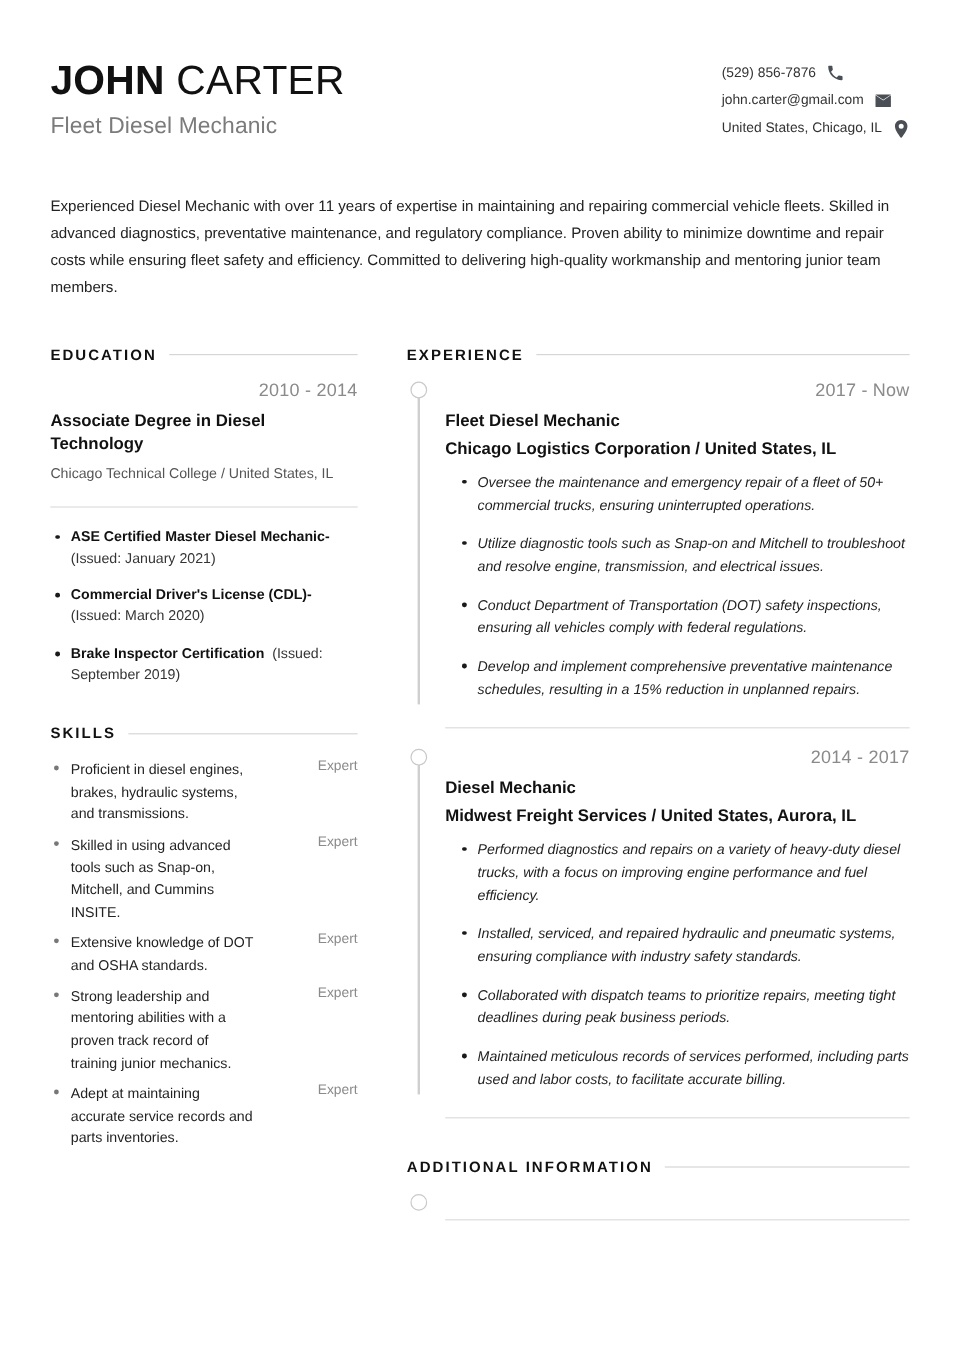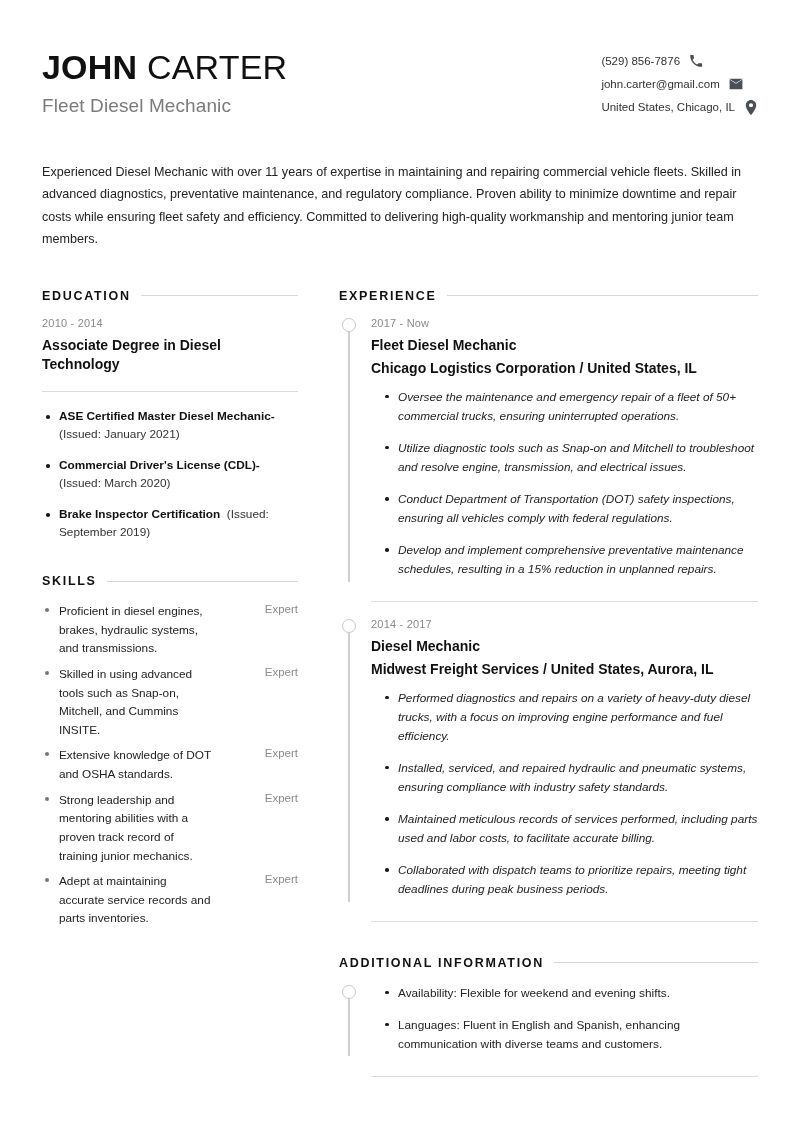--- a/index.html
+++ b/index.html
@@ -105,23 +105,24 @@
   .body-cols {
     display: flex;
     margin-top: 38px;
     align-items: flex-start;
   }
   .col-left  { width: 256px; flex: 0 0 256px; }
   .col-right { flex: 1 1 auto; margin-left: 41px; }
 
   
   .edu-date, .exp-date {
-    font-size: 11px;
+    font-size: 15px;
     color: #8a8a8a;
     letter-spacing: 0.2px;
+    text-align: right;
   }
   .edu-degree {
     font-size: 14px;
     font-weight: 700;
     color: #111111;
     line-height: 1.35;
     margin-top: 7px;
   }
   .edu-school {
     font-size: 11.8px;
@@ -333,20 +334,21 @@
 
     <div class="col-left">
 
       <div>
         <div class="section-head">
           <span class="title">EDUCATION</span>
           <span class="rule"></span>
         </div>
         <div class="edu-date">2010 - 2014</div>
         <div class="edu-degree">Associate Degree in Diesel Technology</div>
+        <div class="edu-school">Chicago Technical College / United States, IL</div>
       </div>
 
       <div class="divider"></div>
 
       <div>
         <ul class="cert-list">
           <li>
             <span class="cert-name">ASE Certified Master Diesel Mechanic-</span>
             <span class="cert-issued">(Issued: January 2021)</span>
           </li>
@@ -419,42 +421,38 @@
 
           <div class="tl-item">
             <span class="tl-dot"></span>
             <span class="tl-line"></span>
             <div class="exp-date">2014 - 2017</div>
             <div class="exp-role">Diesel Mechanic</div>
             <div class="exp-company">Midwest Freight Services / United States, Aurora, IL</div>
             <ul class="exp-bullets">
               <li>Performed diagnostics and repairs on a variety of heavy-duty diesel trucks, with a focus on improving engine performance and fuel efficiency.</li>
               <li>Installed, serviced, and repaired hydraulic and pneumatic systems, ensuring compliance with industry safety standards.</li>
+              <li>Collaborated with dispatch teams to prioritize repairs, meeting tight deadlines during peak business periods.</li>
               <li>Maintained meticulous records of services performed, including parts used and labor costs, to facilitate accurate billing.</li>
-              <li>Collaborated with dispatch teams to prioritize repairs, meeting tight deadlines during peak business periods.</li>
             </ul>
           </div>
 
           <div class="exp-divider"></div>
         </div>
       </div>
 
       <div class="additional">
         <div class="section-head">
           <span class="title">ADDITIONAL INFORMATION</span>
           <span class="rule"></span>
         </div>
         <div class="timeline">
           <div class="tl-item">
             <span class="tl-dot"></span>
             <span class="tl-line"></span>
-            <ul class="add-bullets">
-              <li>Availability: Flexible for weekend and evening shifts.</li>
-              <li>Languages: Fluent in English and Spanish, enhancing communication with diverse teams and customers.</li>
-            </ul>
           </div>
           <div class="tail-divider"></div>
         </div>
       </div>
 
     </div>
   </div>
 </div>
 
 </body></html>

